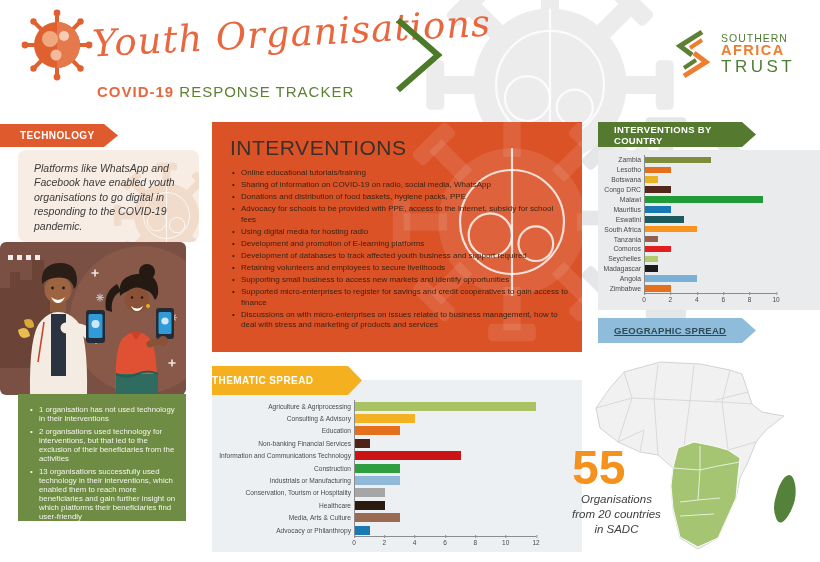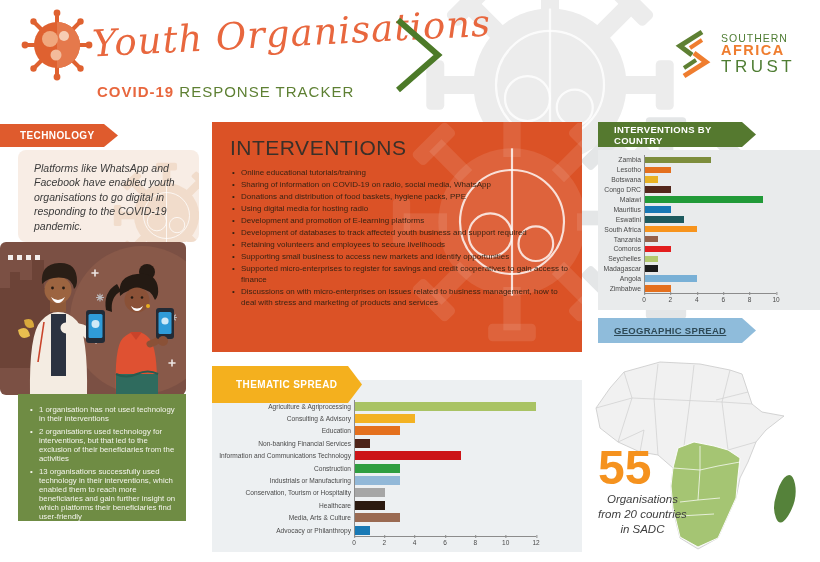--- a/index.html
+++ b/index.html
@@ -22,21 +22,21 @@
   .logo-mark { width:42px; height:52px; }
   .logo-text { line-height:1.02; }
   .logo-l1 { font-size:10.5px; letter-spacing:1px; color:#4F7D33; }
   .logo-l2 { font-size:14.5px; letter-spacing:1.5px; color:#EF7D2F; font-weight:bold; }
   .logo-l3 { font-size:17px; letter-spacing:3.5px; color:#4F7D33; }
 
   
   .banner { position:absolute; display:flex; align-items:center; color:#fff; font-weight:bold;
     z-index:3; clip-path:polygon(0 0, calc(100% - 14px) 0, 100% 50%, calc(100% - 14px) 100%, 0 100%); }
   .banner-tech { left:0; top:124px; width:118px; height:23px; background:#DF5B2D; font-size:10px; padding-left:20px; letter-spacing:.4px; }
-  .banner-thematic { left:212px; top:366px; width:150px; height:37px; background:#F4B01E; font-size:10px; padding-left:24px; letter-spacing:.4px; }
+  .banner-thematic { left:212px; top:366px; width:150px; height:29px; background:#F4B01E; font-size:10px; letter-spacing:.4px; }
   .banner-country { left:598px; top:122px; width:158px; height:25px; background:#55792F; font-size:9.5px; padding-left:16px; letter-spacing:.3px; }
   .banner-geo { left:598px; top:318px; width:158px; height:25px; background:#8FBCDB; font-size:9.5px; padding-left:16px; letter-spacing:.3px; color:#2E4A57;text-decoration:underline; }
 
   
   .tech-box { position:absolute; left:18px; top:150px; width:181px; height:92px; background:#F8EDE5;
     border-radius:8px; z-index:1; padding:11px 14px 10px 16px; overflow:hidden; }
   .tech-box p { position:relative; z-index:1; font-style:italic; font-size:10.5px; line-height:1.38; color:#3A3A3A; }
   .illustration { position:absolute; left:0; top:242px; width:186px; height:153px; z-index:1; }
   .findings-box { position:absolute; left:18px; top:394px; width:168px; height:127px; background:#6F8C44;
     z-index:1; padding:11px 10px 8px 12px; }
@@ -76,21 +76,21 @@
   .tm-axis { margin:0 46px 0 142px; }
 
   .co-rows { padding:5px 44px 0 0; }
   .co-rows .crow { height:9.9px; }
   .co-rows .clab { width:46px; font-size:6.8px; }
   .co-rows .cbar { height:6.6px; }
   .co-axis { margin:0 44px 0 46px; }
 
   
   .africa-map { position:absolute; left:588px; top:350px; width:232px; height:212px; z-index:1; }
-  .stat { position:absolute; left:598px; top:444px; z-index:2; }
+  .stat { position:absolute; left:572px; top:444px; z-index:2; }
   .stat-number { font-size:48px; font-weight:bold; color:#F5921E; line-height:1; }
   .stat-line { font-style:italic; font-size:11.5px; color:#3E3E3E; line-height:1.3;text-align:center; }
 </style>
 </head>
 <body>
 
 <div class="canvas">
 
   <svg width="0" height="0" style="position:absolute">
     <defs>
@@ -280,20 +280,21 @@
 
   <div class="interventions">
     <svg class="interv-wm">
         <use href="#wm-gear"></use>
       </svg>
     <h2>INTERVENTIONS</h2>
     <ul>
       <li>Online educational tutorials/training</li>
       <li>Sharing of information on COVID-19 on radio, social media, WhatsApp</li>
       <li>Donations and distribution of food baskets, hygiene packs, PPE</li>
+      <li>Advocacy for schools to be provided with PPE, access to the internet, subsidy for school fees</li>
       <li>Using digital media for hosting radio</li>
       <li>Development and promotion of E-learning platforms</li>
       <li>Development of databases to track affected youth business and support required</li>
       <li>Retaining volunteers and employees to secure livelihoods</li>
       <li>Supporting small business to access new markets and identify opportunities</li>
       <li>Supported micro-enterprises to register for savings and credit cooperatives to gain access to finance</li>
       <li>Discussions on with micro-enterprises on issues related to business management, how to deal with stress and marketing of products and services</li>
     </ul>
   </div>
 

